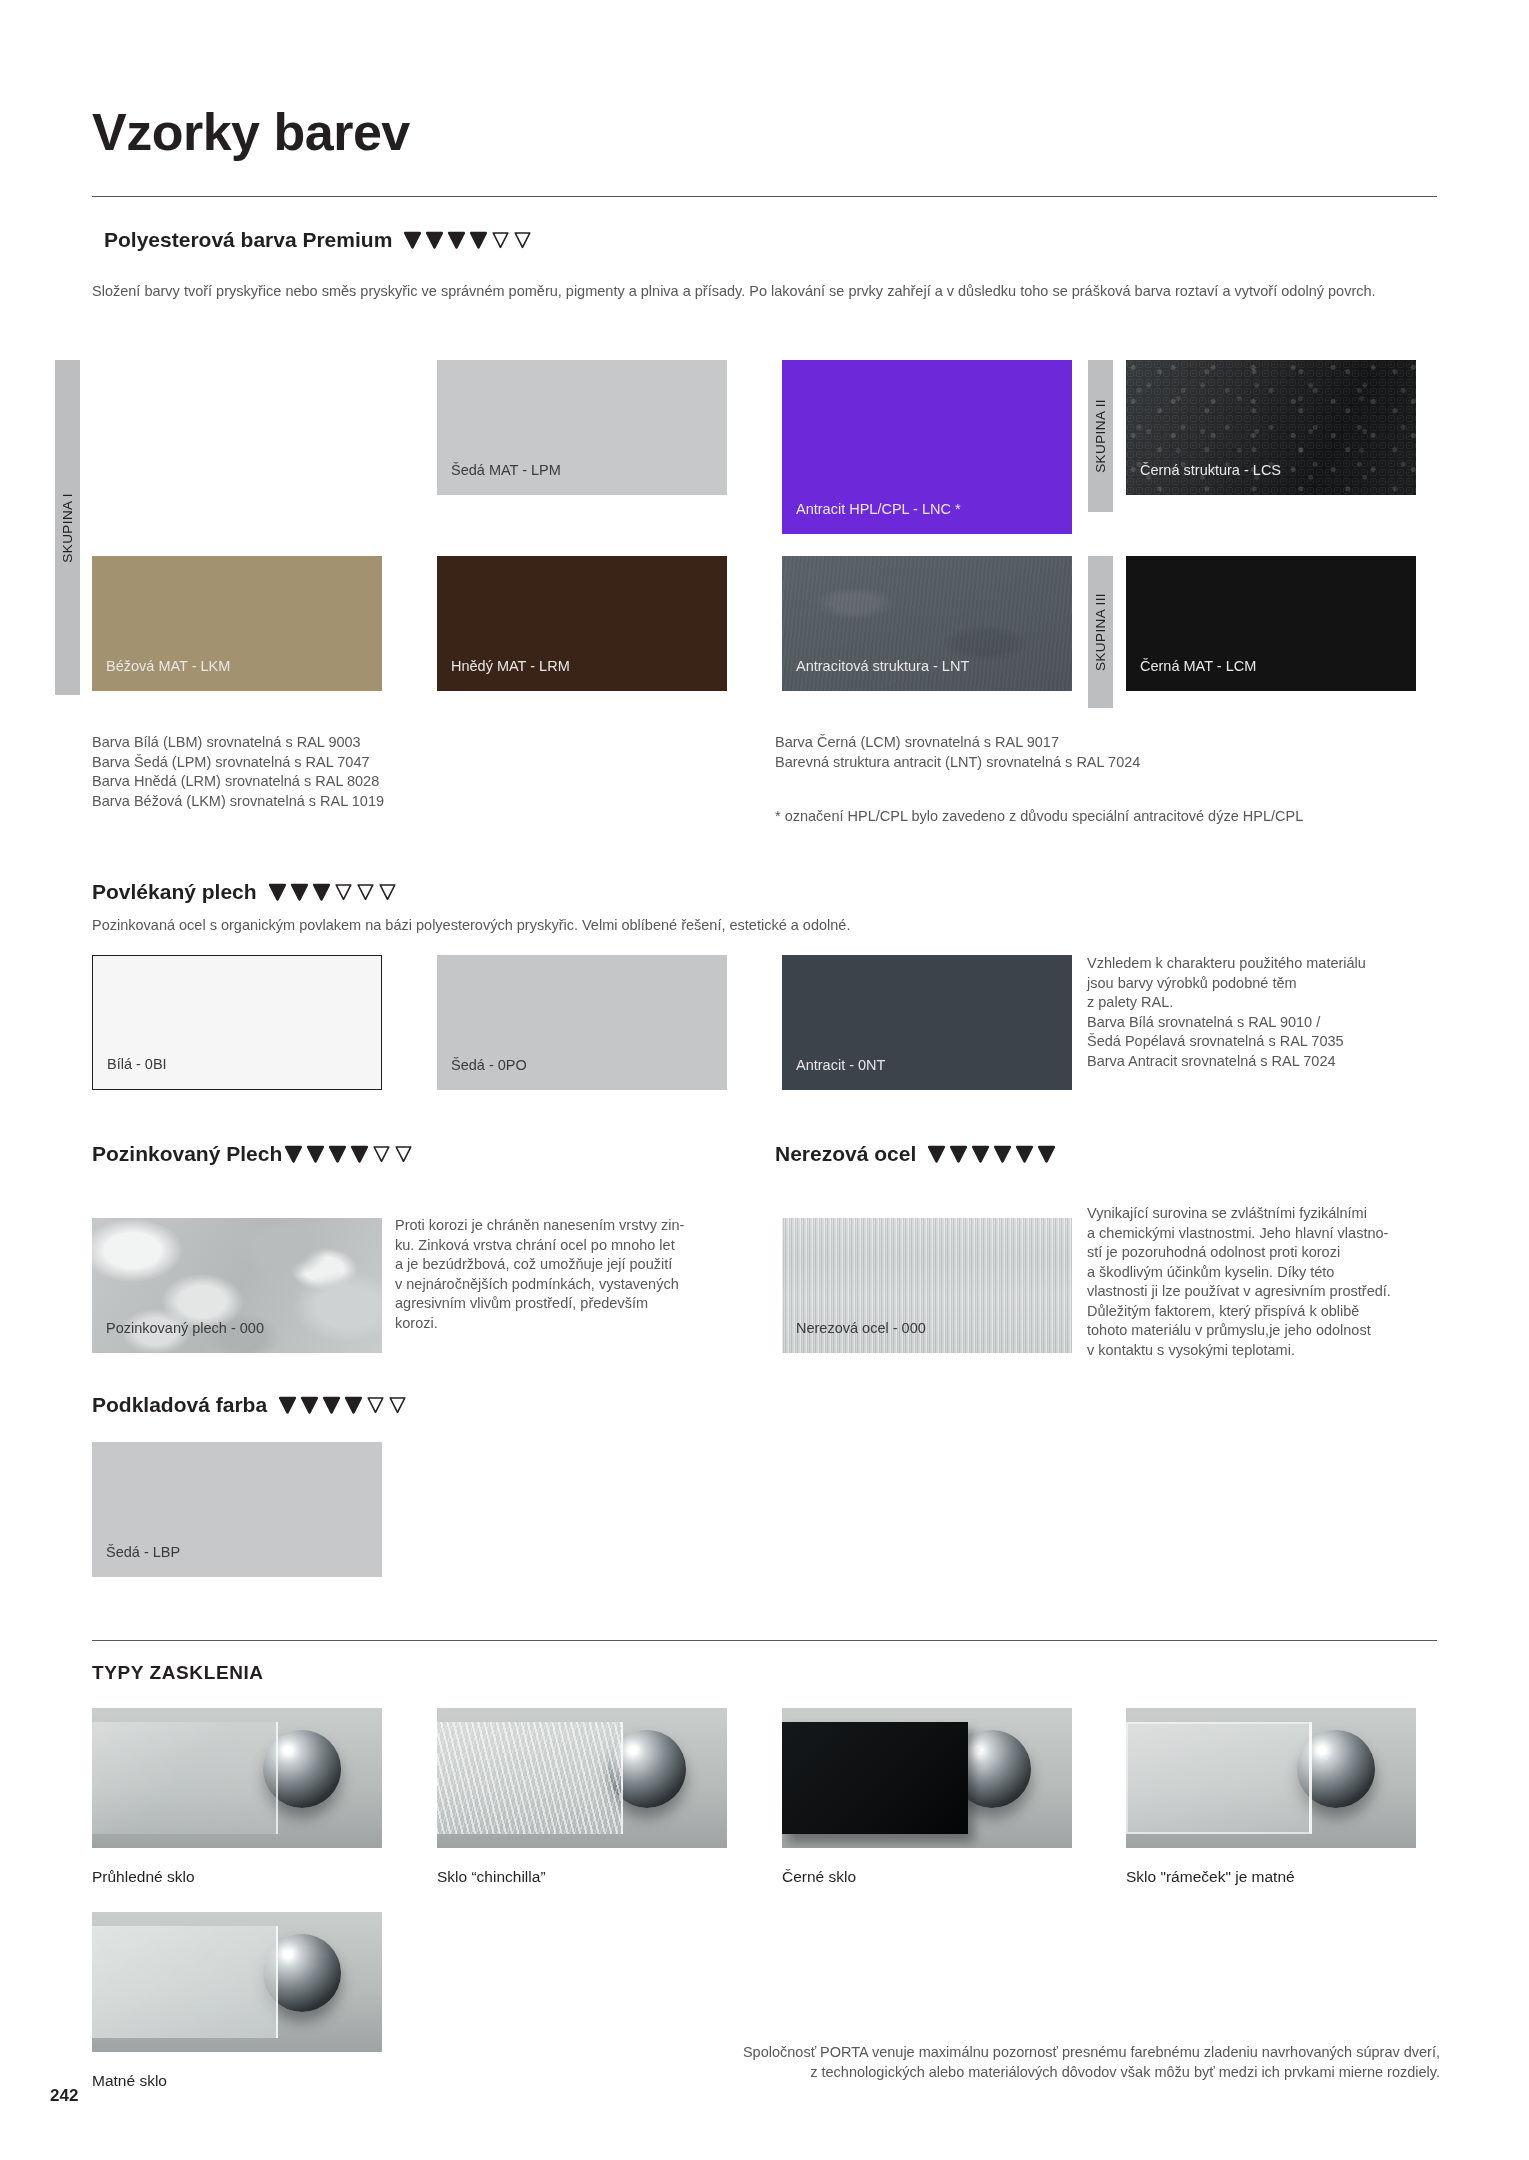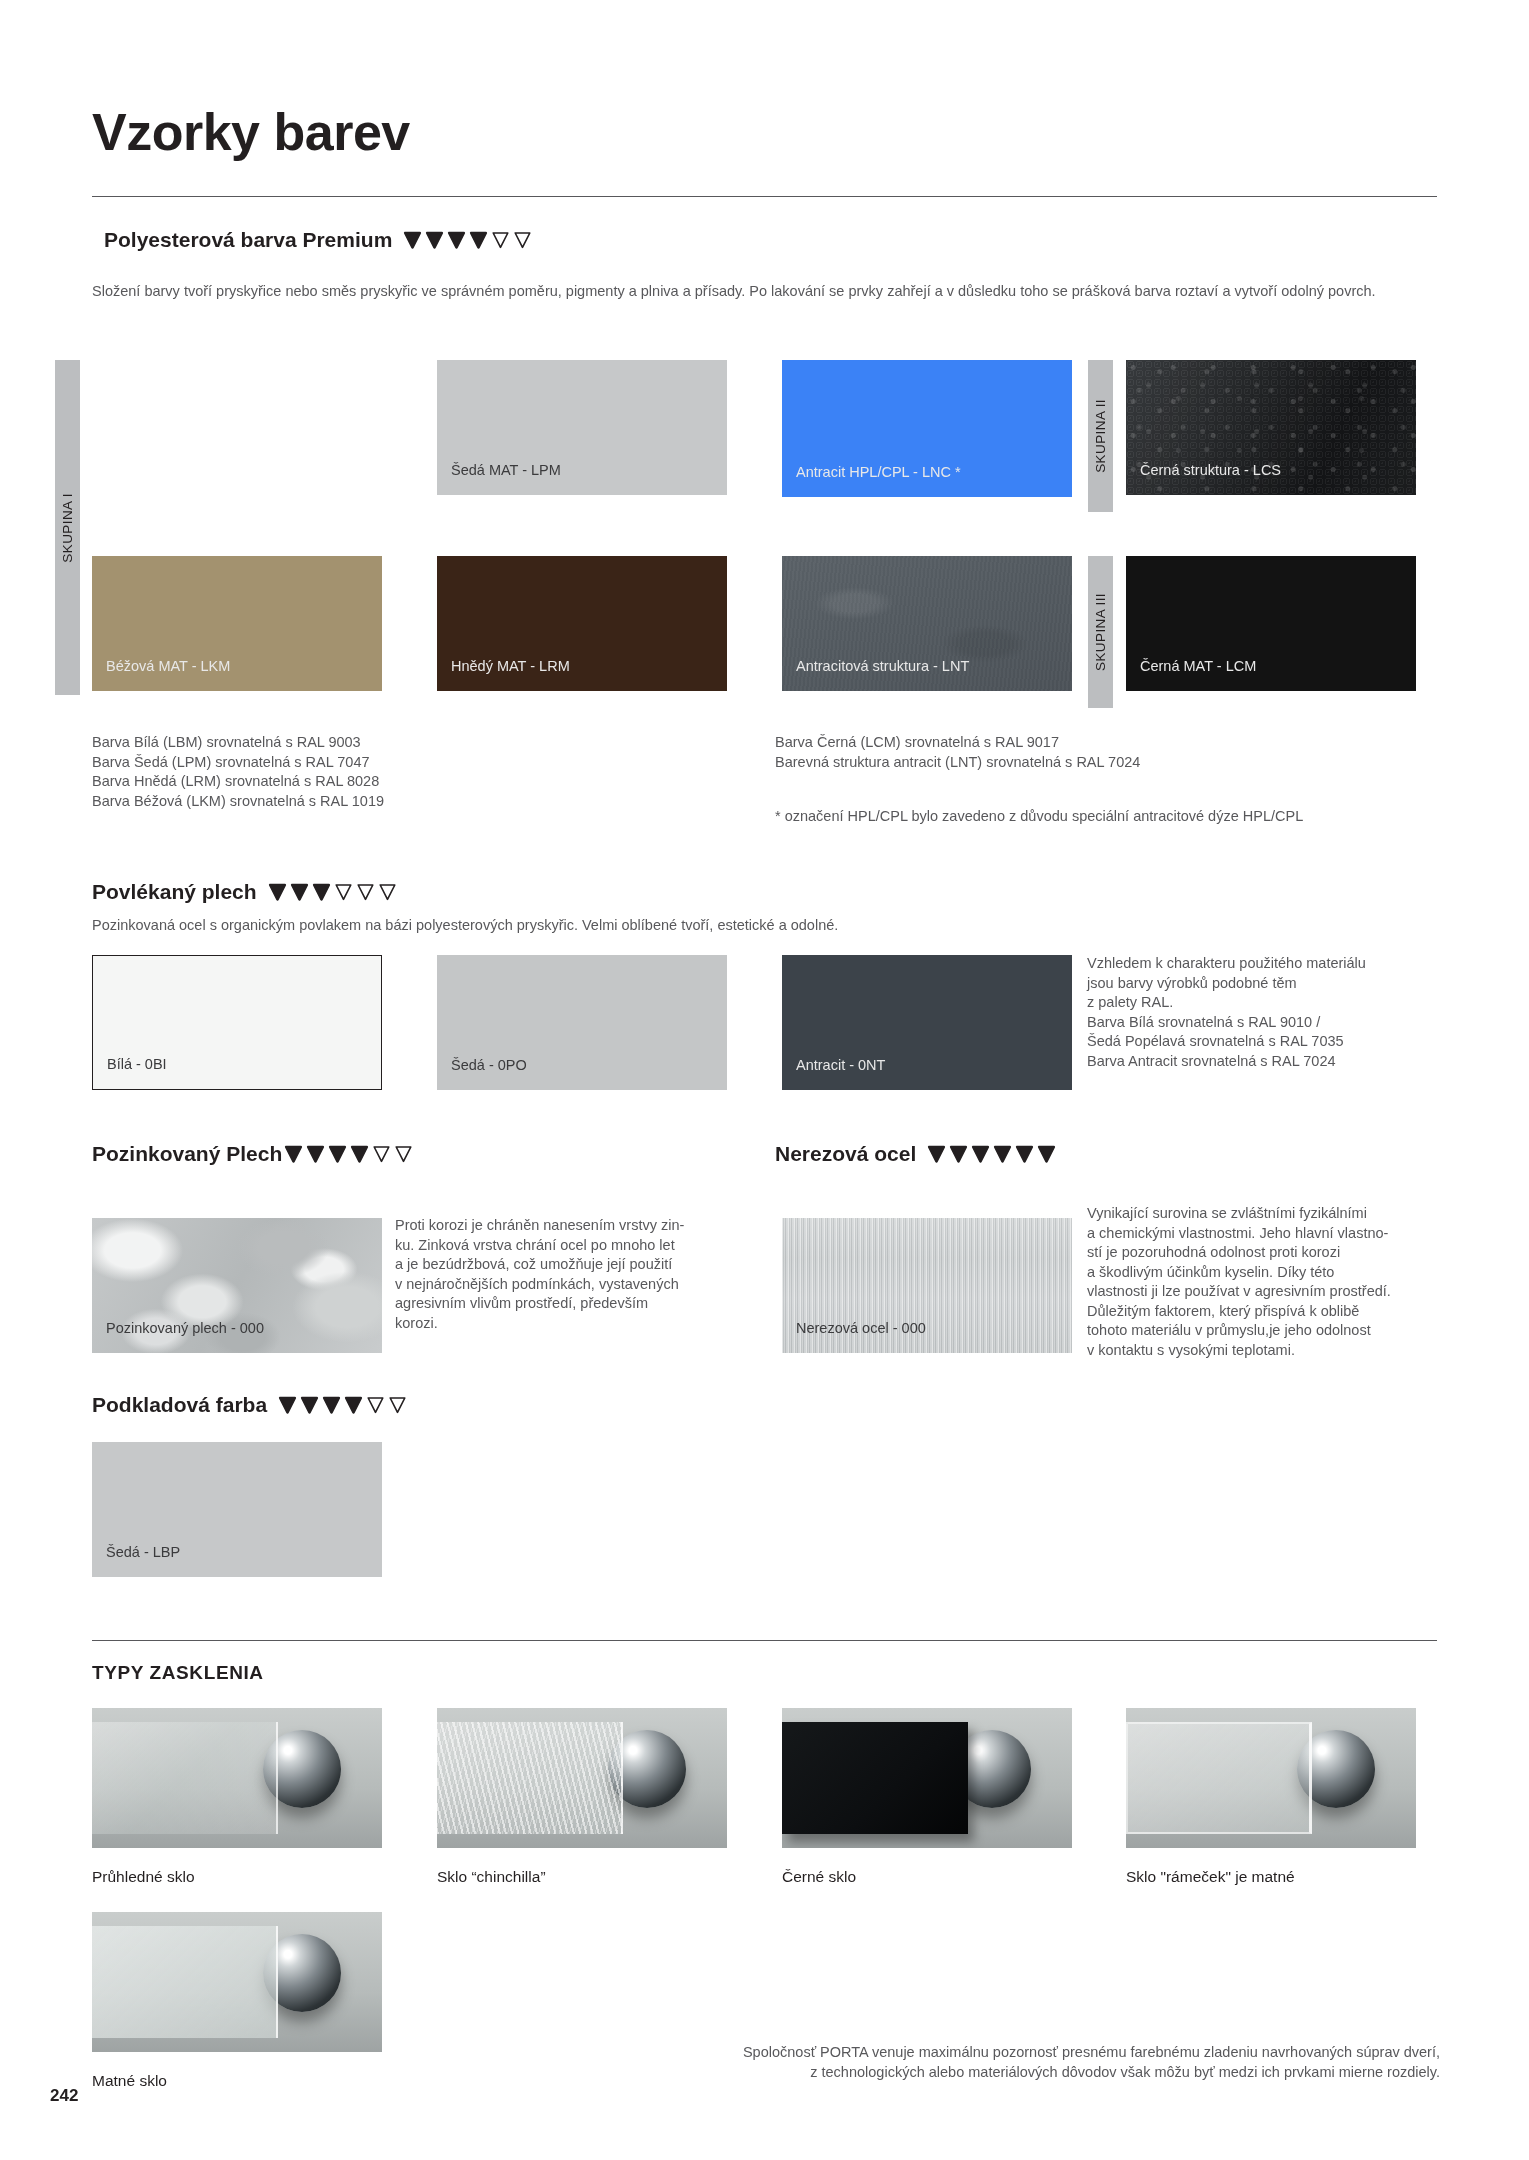--- a/index.html
+++ b/index.html
@@ -226,21 +226,21 @@
   <div class="groupbar" style="left:1088px; top:360px; width:25px; height:152px;">
     <span>SKUPINA II</span>
   </div>
   <div class="groupbar" style="left:1088px; top:556px; width:25px; height:152px;">
     <span>SKUPINA III</span>
   </div>
 
   <div class="swatch" style="left:437px; top:360px; width:290px; height:135px; background:#c6c8c9;">
     <span class="cap cap-dark">Šedá MAT - LPM</span>
   </div>
-  <div class="swatch" style="left:782px; top:360px; width:290px; height:137px; background:#3b82f6;">
+  <div class="swatch" style="left:782px; top:360px; width:290px; height:174px; background:#6d28d9;">
     <span class="cap cap-light">Antracit HPL/CPL - LNC *</span>
   </div>
   <div class="swatch tex-black-struct" style="left:1126px; top:360px; width:290px; height:135px;">
     <span class="cap cap-light">Černá struktura - LCS</span>
   </div>
 
   <div class="swatch" style="left:92px; top:556px; width:290px; height:135px; background:#a3926f;padding-left:8px;">
     <span class="cap cap-light">Béžová MAT - LKM</span>
   </div>
   <div class="swatch" style="left:437px; top:556px; width:290px; height:135px; background:#3a2417;">
@@ -277,21 +277,21 @@
           <path d="M3.2 3.0 H17.8 L10.5 17.4 Z" fill="none" stroke="#231f20" stroke-width="1.6" stroke-linejoin="round"></path>
         </svg>
         <svg width="21" height="20" viewBox="0 0 21 20">
           <path d="M3.2 3.0 H17.8 L10.5 17.4 Z" fill="none" stroke="#231f20" stroke-width="1.6" stroke-linejoin="round"></path>
         </svg>
         <svg width="21" height="20" viewBox="0 0 21 20">
           <path d="M3.2 3.0 H17.8 L10.5 17.4 Z" fill="none" stroke="#231f20" stroke-width="1.6" stroke-linejoin="round"></path>
         </svg>
       </span>
   </div>
-  <div class="sec-desc" style="left:92px; top:915px; width:1300px;">Pozinkovaná ocel s organickým povlakem na bázi polyesterových pryskyřic. Velmi oblíbené tvoří, estetické a odolné.</div>
+  <div class="sec-desc" style="left:92px; top:915px; width:1300px;">Pozinkovaná ocel s organickým povlakem na bázi polyesterových pryskyřic. Velmi oblíbené řešení, estetické a odolné.</div>
 
   <div class="swatch bordered" style="left:92px; top:955px; width:290px; height:135px; background:#f5f6f5;">
     <span class="cap cap-dark">Bílá - 0BI</span>
   </div>
   <div class="swatch" style="left:437px; top:955px; width:290px; height:135px; background:#c4c6c7;">
     <span class="cap cap-dark">Šedá - 0PO</span>
   </div>
   <div class="swatch" style="left:782px; top:955px; width:290px; height:135px; background:#3c434a;">
     <span class="cap cap-light">Antracit - 0NT</span>
   </div>

